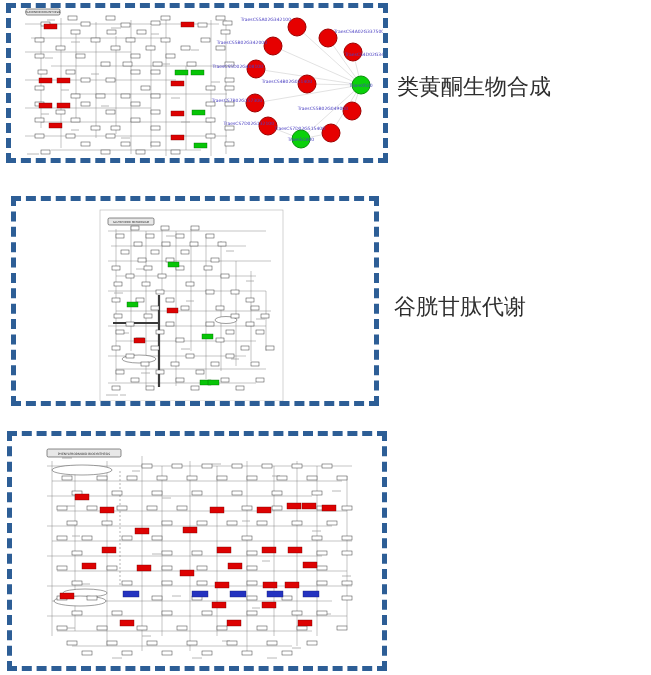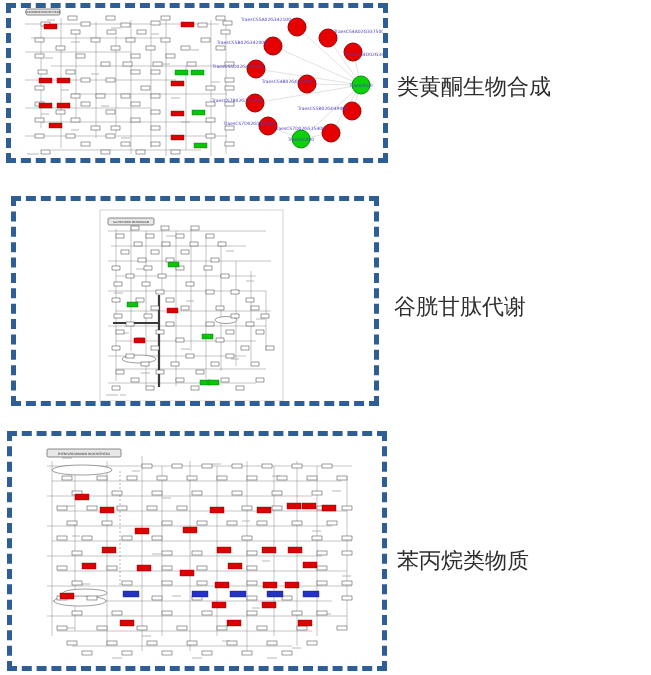--- a/index.html
+++ b/index.html
@@ -545,15 +545,14 @@
           <rect x="218" y="155" width="16" height="6" fill="#2433c0" stroke="#141d7a" stroke-width="0.4"></rect>
           <rect x="255" y="155" width="16" height="6" fill="#2433c0" stroke="#141d7a" stroke-width="0.4"></rect>
           <rect x="291" y="155" width="16" height="6" fill="#2433c0" stroke="#141d7a" stroke-width="0.4"></rect>
         </g>
         <g>
           <rect x="35" y="13" width="74" height="8" rx="1.5" fill="#e8e8e8" stroke="#3c3c3c" stroke-width="0.6"></rect>
           <text x="72" y="19.4" text-anchor="middle" font-size="3" fill="#2a2a2a" font-family="&quot;DejaVu Sans&quot;, sans-serif">PHENYLPROPANOID BIOSYNTHESIS</text>
         </g>
       </svg>
   </div>
-  <div class="cn-label" id="label-2">苯丙烷类物质</div>
 
 </div>
 
 </body></html>

